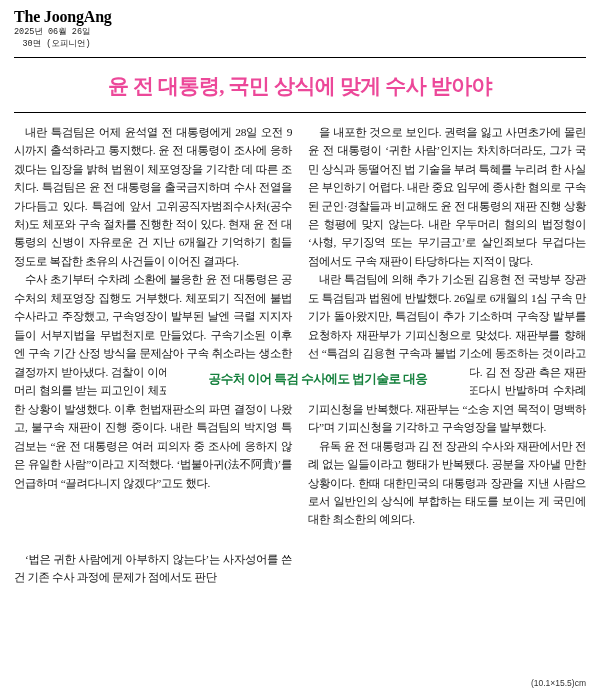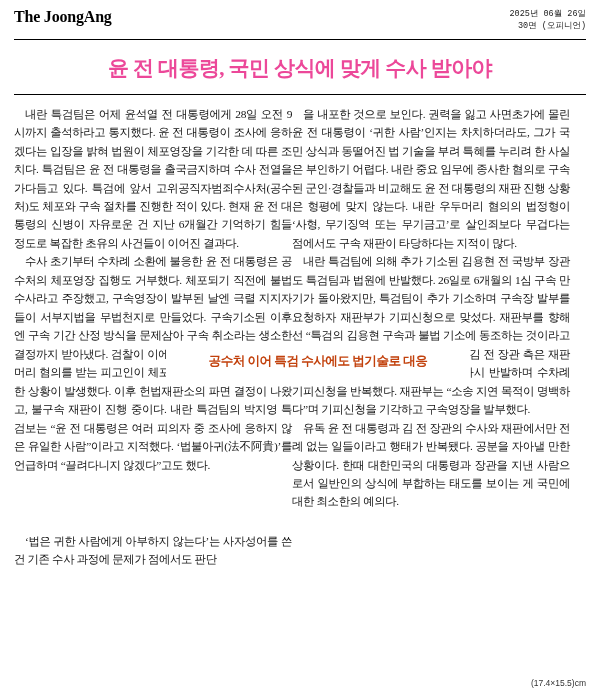--- a/index.html
+++ b/index.html
@@ -20,20 +20,21 @@
     height: 692px;
     box-sizing: border-box;
     padding: 8px 14px 6px 14px;
     position: relative;
   }
   .masthead {
     display: flex;
     justify-content: space-between;
     align-items: flex-start;
     padding-bottom: 4px;
+    flex-direction: column;
   }
   .masthead-left {
     font-family: "Liberation Serif", serif;
     font-weight: bold;
     font-size: 16px;
     letter-spacing: -0.2px;
     color: #000;
   }
   .masthead-right {
     text-align: right;
@@ -54,20 +55,21 @@
     letter-spacing: -0.6px;
     margin: 14px 0 12px 0;
     color: #ec4899;
   }
   .rule-under-headline {
     border-top: 1px solid #000;
     margin-bottom: 10px;
   }
   .columns {
     display: flex;
+    gap: 16px;
     position: relative;
   }
   .col {
     width: 278px;
     font-size: 11.4px;
     line-height: 1.62;
     text-align: justify;
     letter-spacing: -0.35px;
     word-break: break-all;
   }
@@ -82,21 +84,21 @@
     position: absolute;
     left: 152px;
     top: 238px;
     width: 296px;
     text-align: center;
     font-family: "Liberation Serif", serif;
     font-weight: bold;
     font-size: 12.6px;
     line-height: 1.6;
     letter-spacing: -0.5px;
-    color: #c2410c;
+    color: #15803d;
     background: #ffffff;
     padding: 8px 4px 8px 4px;
     z-index: 5;
   }
   .quote-spacer {
     display: block;
     height: 58px;
   }
   .footer-note {
     position: absolute;
@@ -135,14 +137,14 @@
       <p class="first">을 내포한 것으로 보인다. 권력을 잃고 사면초가에 몰린 윤 전 대통령이 ‘귀한 사람’인지는 차치하더라도, 그가 국민 상식과 동떨어진 법 기술을 부려 특혜를 누리려 한 사실은 부인하기 어렵다. 내란 중요 임무에 종사한 혐의로 구속된 군인·경찰들과 비교해도 윤 전 대통령의 재판 진행 상황은 형평에 맞지 않는다. 내란 우두머리 혐의의 법정형이 ‘사형, 무기징역 또는 무기금고’로 살인죄보다 무겁다는 점에서도 구속 재판이 타당하다는 지적이 많다.</p>
       <p>내란 특검팀에 의해 추가 기소된 김용현 전 국방부 장관도 특검팀과 법원에 반발했다. 26일로 6개월의 1심 구속 만기가 돌아왔지만, 특검팀이 추가 기소하며 구속장 발부를 요청하자 재판부가 기피신청으로 맞섰다. 재판부를 향해선 “특검의 김용현 구속과 불법 기소에 동조하는 것이라고 볼 수밖에 없어 유감”이라고도 했다. 김 전 장관 측은 재판부가 기피신청을 간이 기각하자 또다시 반발하며 수차례 기피신청을 반복했다. 재판부는 “소송 지연 목적이 명백하다”며 기피신청을 기각하고 구속영장을 발부했다.</p>
       <p>유독 윤 전 대통령과 김 전 장관의 수사와 재판에서만 전례 없는 일들이라고 행태가 반복됐다. 공분을 자아낼 만한 상황이다. 한때 대한민국의 대통령과 장관을 지낸 사람으로서 일반인의 상식에 부합하는 태도를 보이는 게 국민에 대한 최소한의 예의다.</p>
     </div>
 
     <div class="pull-quote">
       <div>공수처 이어 특검 수사에도 법기술로 대응</div>
     </div>
   </div>
 
-  <div class="footer-note">(17.4×15.5)cm</div>
+  <div class="footer-note">(10.1×15.5)cm</div>
 </div>
 
 </body></html>

